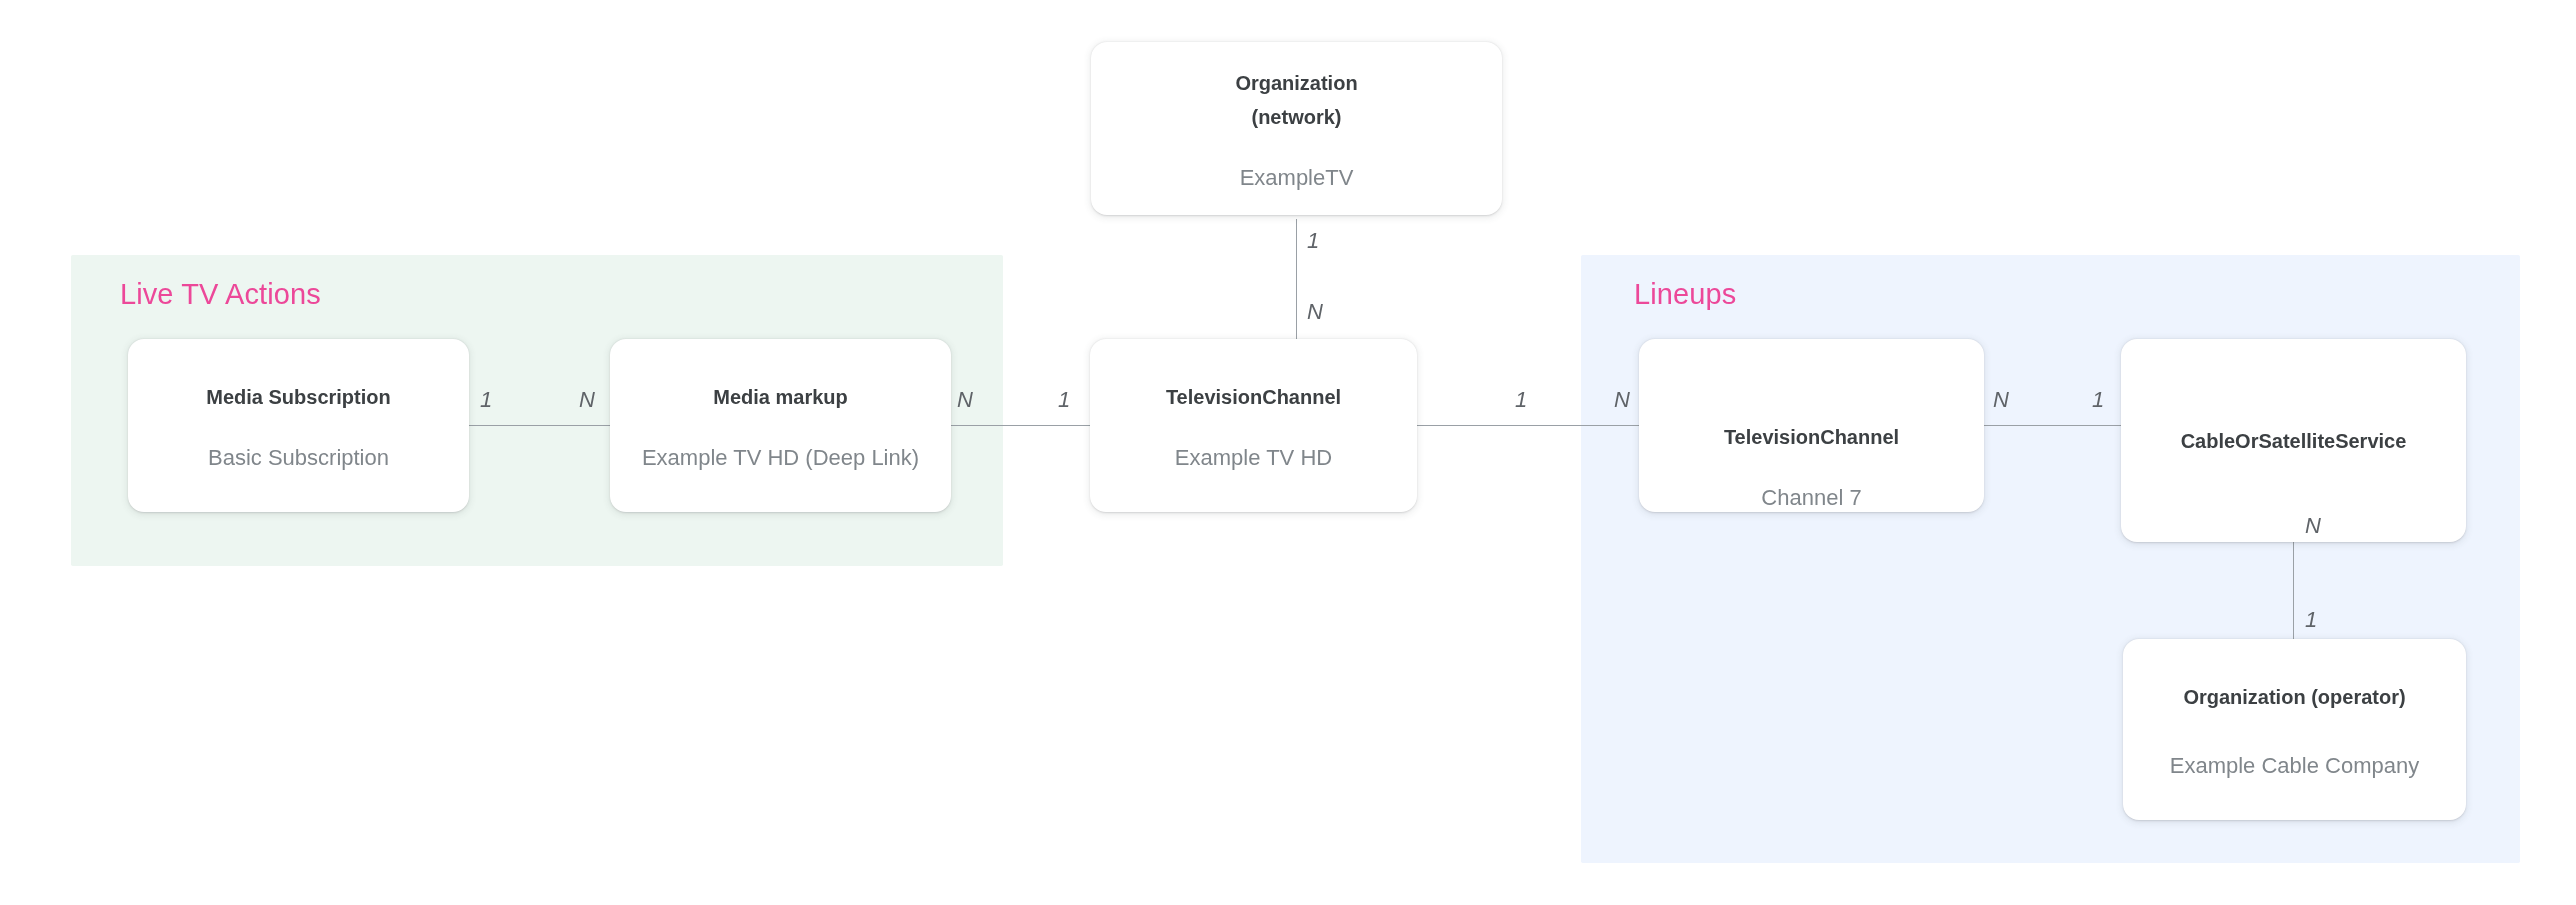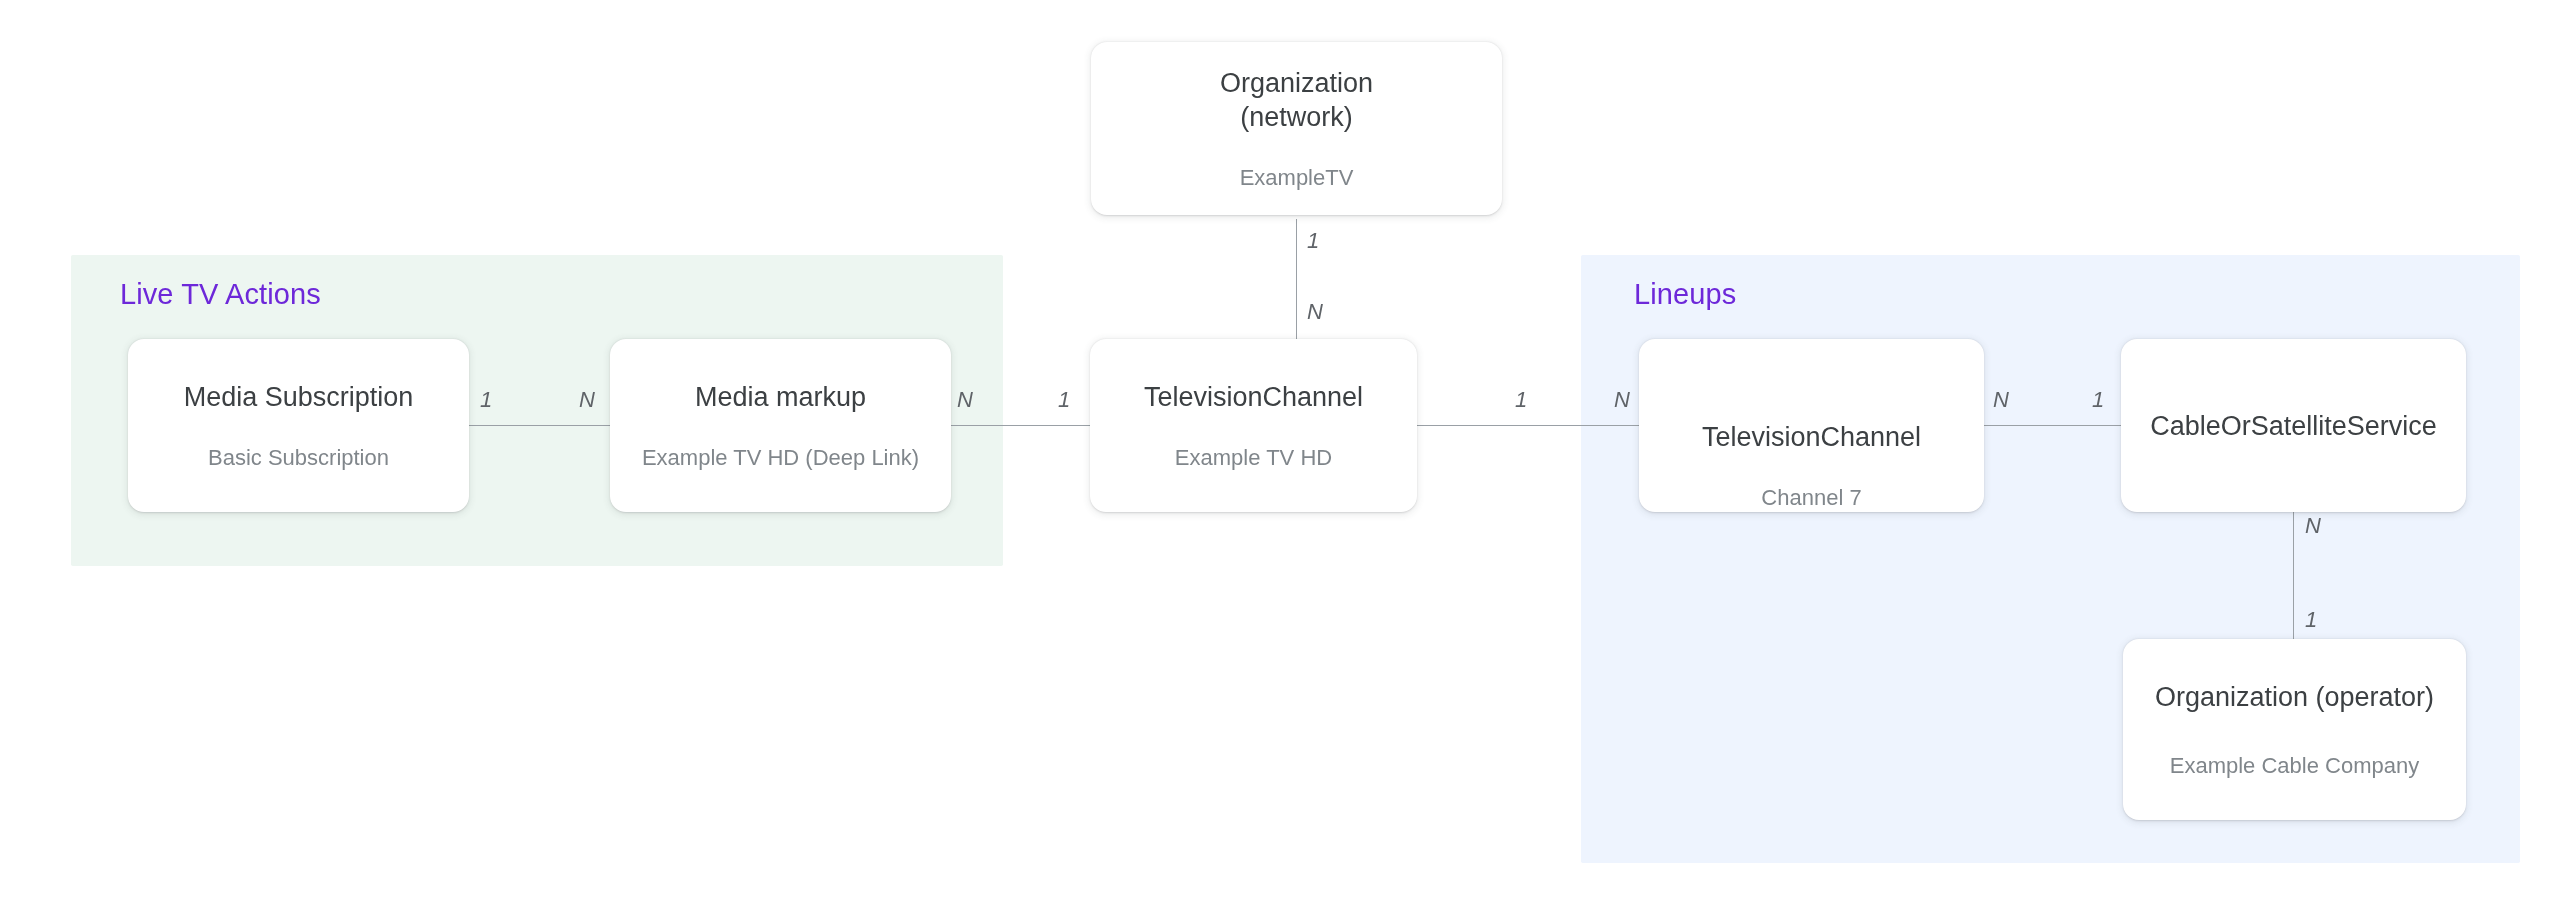--- a/index.html
+++ b/index.html
@@ -25,43 +25,43 @@
     position: absolute;
     border-radius: 1.8px;
   }
   .group-panel.green  { background: #edf6f1; }
   .group-panel.blue   { background: #eef4fe; }
 
   .group-title {
     position: absolute;
     font-size: 29px;
     font-weight: 400;
-    color: #6d28d9;
+    color: #ec4899;
     letter-spacing: 0.1px;
     white-space: nowrap;
   }
 
   
   .card {
     position: absolute;
     background: #ffffff;
     border-radius: 16px;
     box-shadow: 0 0.9px 1.8px rgba(60,64,67,.16), 0 1.8px 7px 0.9px rgba(60,64,67,.10);
     display: flex;
     flex-direction: column;
     align-items: center;
     justify-content: center;
     box-sizing: border-box;
     padding: 0 16px;
     z-index: 5;
   }
   .card-title {
-    font-size: 27px;
+    font-size: 20px;
     line-height: 34px;
-    font-weight: 400;
+    font-weight: 700;
     color: #3c4043;
     text-align: center;
     white-space: pre-line;
   }
   .card-sub {
     margin-top: 30px;
     font-size: 22px;
     line-height: 28px;
     font-weight: 400;
     color: #80868b;
@@ -147,21 +147,21 @@
   <div class="card" style="left:1090px; top:339px; width:327px; height:173px;">
     <div class="card-title">TelevisionChannel</div>
     <div class="card-sub">Example TV HD</div>
   </div>
 
   <div class="card" style="left:1639px; top:339px; width:345px; height:173px;justify-content:flex-end;">
     <div class="card-title">TelevisionChannel</div>
     <div class="card-sub">Channel 7</div>
   </div>
 
-  <div class="card" style="left:2121px; top:339px; width:345px; height:173px;gap:16px;">
+  <div class="card" style="left:2121px; top:339px; width:345px; height:203px;gap:16px;">
     <div class="card-title">CableOrSatelliteService</div>
   </div>
 
   <div class="card" style="left:2123px; top:639px; width:343px; height:181px;gap:8px;">
     <div class="card-title">Organization (operator)</div>
     <div class="card-sub">Example Cable Company</div>
   </div>
 
 </div>
 

